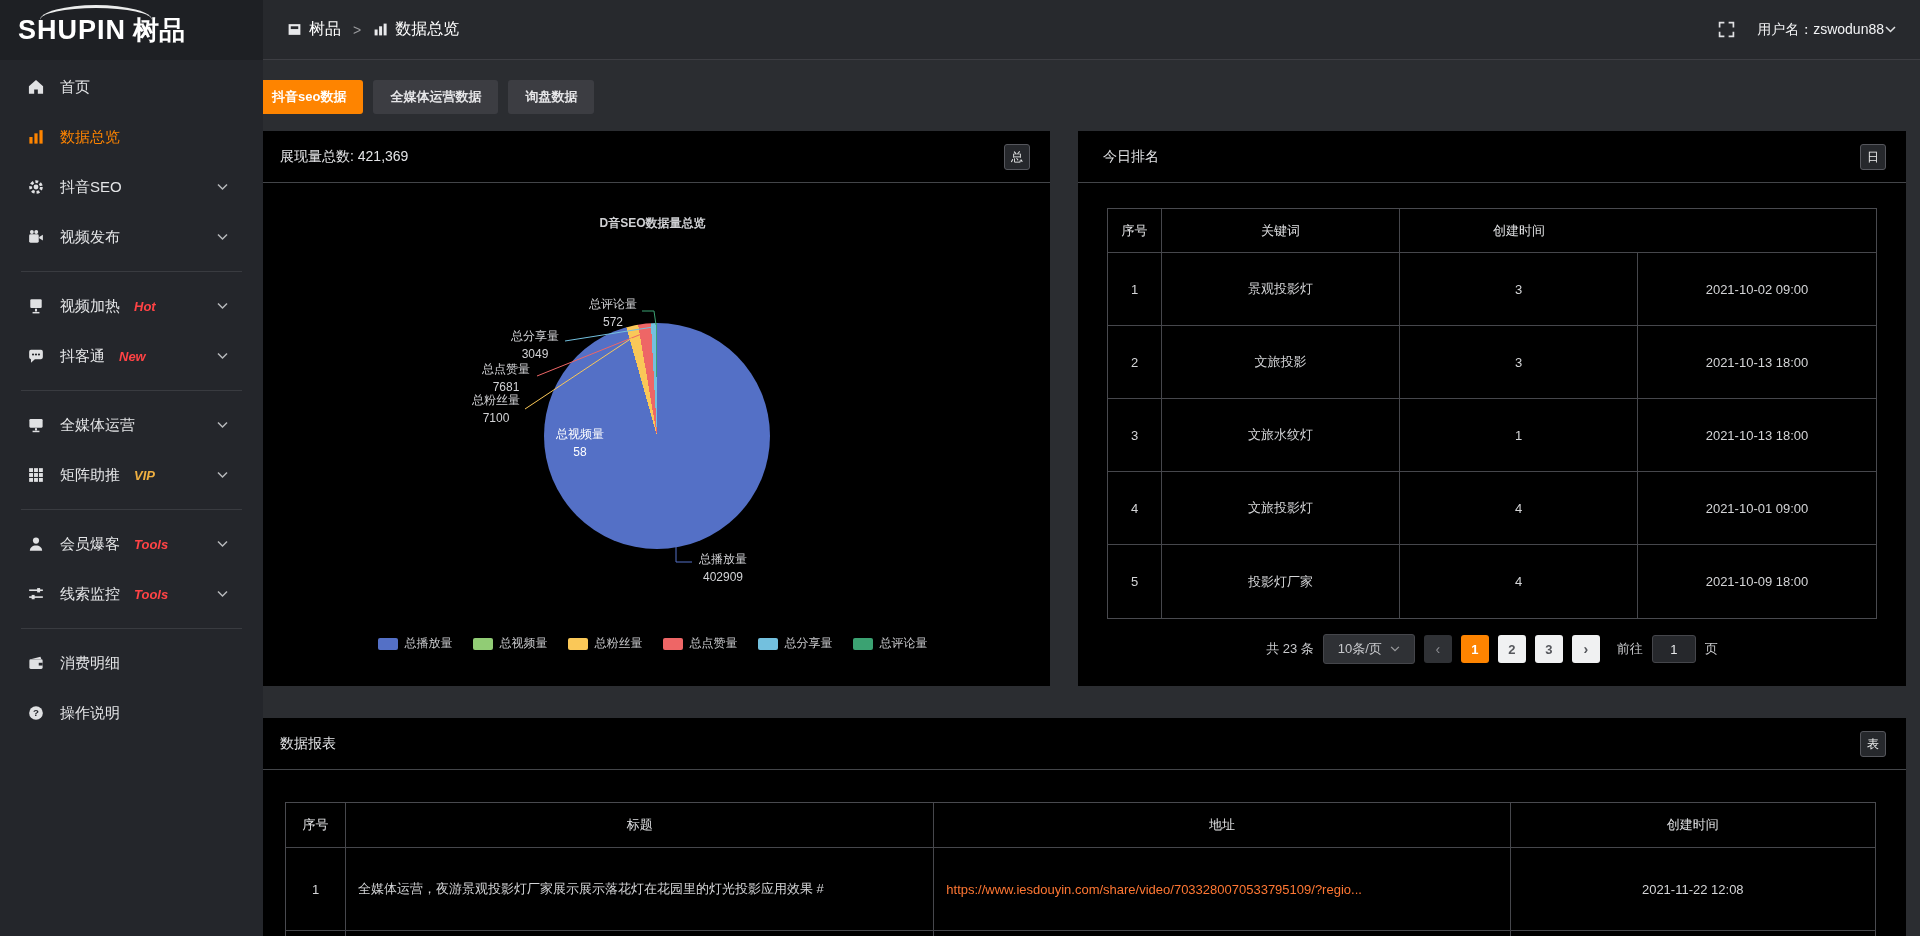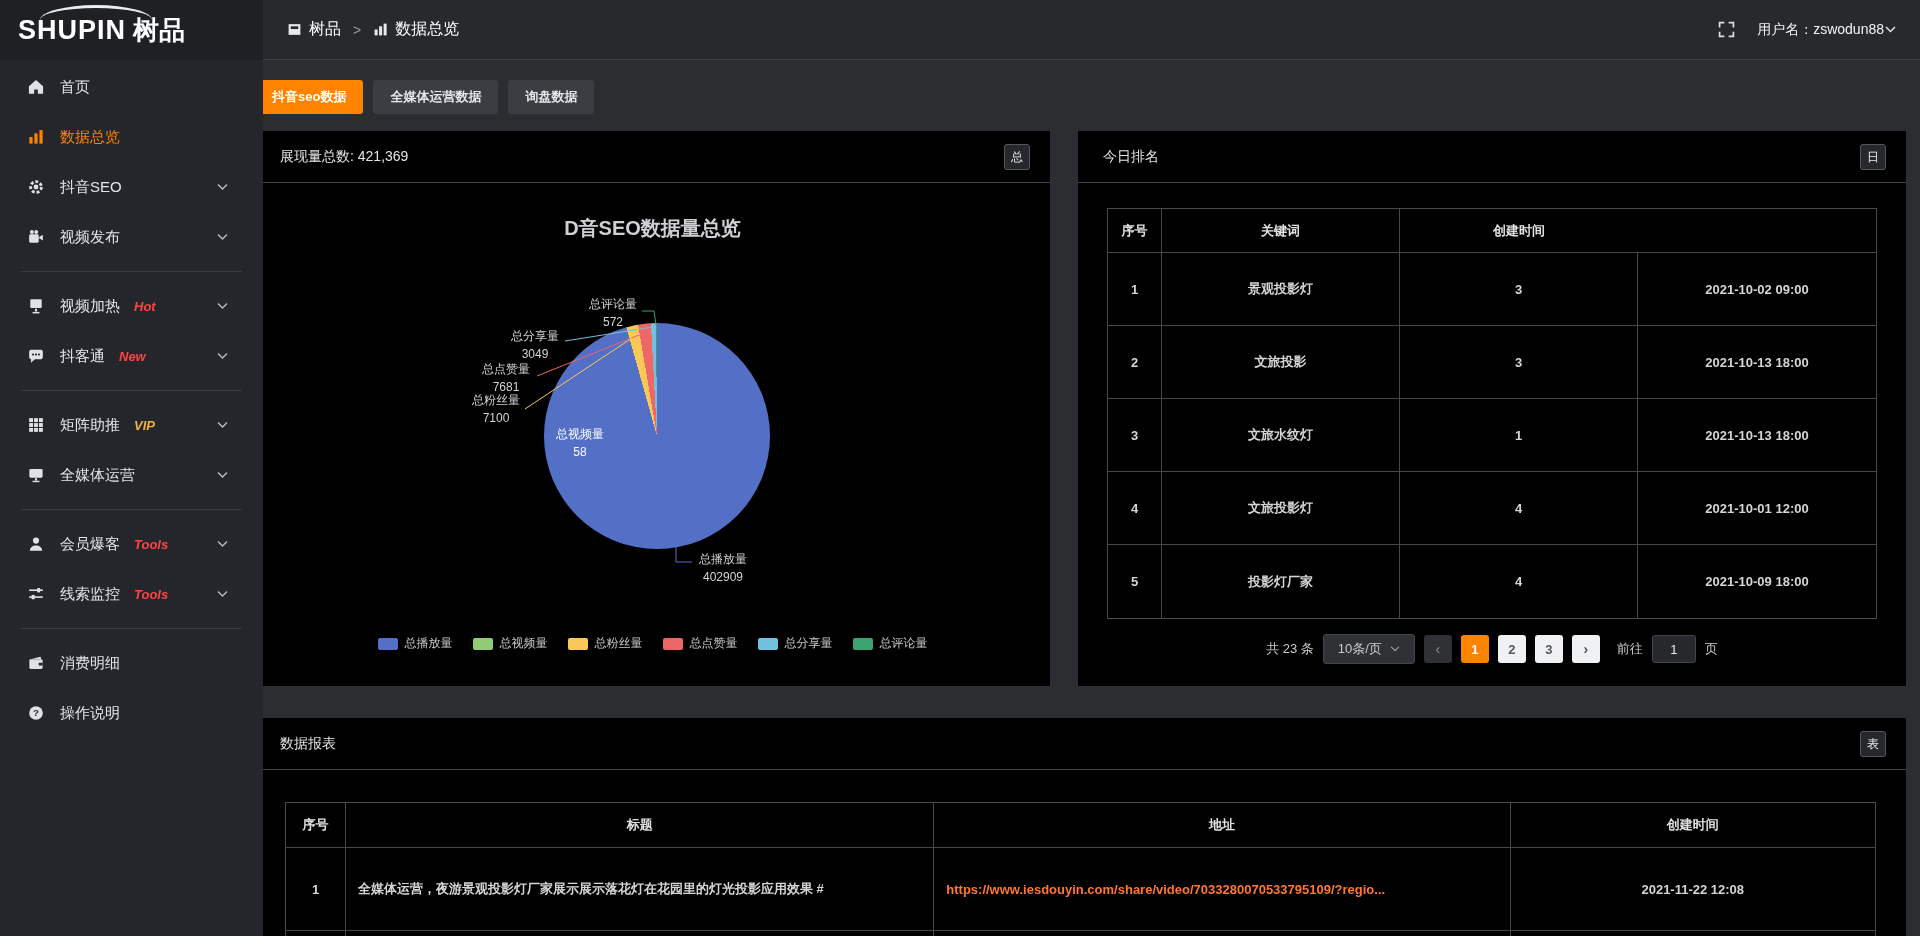--- a/index.html
+++ b/index.html
@@ -45,37 +45,37 @@
   .panel { position:absolute; background:#000000; }
   .panel-header { position:relative; height:52px; line-height:51px; padding:0 25px; font-size:14px; color:#e3e4e6; border-bottom:1px solid #434549; }
   .corner-badge { position:absolute; right:20px; top:13px; width:26px; height:26px; line-height:24px; text-align:center; font-size:12px; color:#eceded; background:#26282c; border:1px solid #55565c; border-radius:3px; cursor:pointer; }
 
   .panel-overview { left:255px; top:131px; width:795px; height:555px; }
   .panel-rank { left:1078px; top:131px; width:828px; height:555px; }
   .panel-report { left:255px; top:718px; width:1651px; height:240px; }
 
   
   .chart-area { position:relative; width:795px; height:503px; }
-  .chart-title { position:absolute; left:0; top:32px; width:100%; text-align:center; font-size:20px; font-weight:600; color:#cfd0d3; }
+  .chart-title { position:absolute; left:0; top:32px; width:100%; text-align:center; font-size:12px; font-weight:600; color:#cfd0d3; }
   .pie { position:absolute; left:289px; top:140px; width:226px; height:226px; border-radius:50%; }
   .leader-lines { position:absolute; left:0; top:0; width:795px; height:503px; }
   .pie-label { position:absolute; font-size:12px; line-height:1.5; color:#d2d3d6; text-align:center; }
   .pl-comment { left:330px; top:112px; width:56px; }
   .pl-share   { left:252px; top:144px; width:56px; }
   .pl-like    { left:223px; top:177px; width:56px; }
   .pl-fans    { left:213px; top:208px; width:56px; }
   .pl-video   { left:297px; top:242px; width:56px; color:#fff; }
   .pl-play    { left:432px; top:367px; width:72px; }
   .legend { position:absolute; left:0; top:452px; width:100%; display:flex; justify-content:center; align-items:center; gap:20px; }
   .legend-item { display:flex; align-items:center; gap:7px; cursor:pointer; }
   .legend-swatch { width:20px; height:12px; border-radius:2px; }
   .legend-label { font-size:12px; color:#c9cacd; }
 
   
-  .dtable { border:1px solid #494a4f;font-weight:bold; }
+  .dtable { border:1px solid #494a4f; }
   .dtable .tr { display:grid; }
   .dtable .cell { display:flex; align-items:center; justify-content:center; font-size:13px; color:#d4d5d7; border-right:1px solid #46474c; overflow:hidden; white-space:nowrap; }
   .dtable .cell:last-child { border-right:none; }
   .dtable .tr { border-bottom:1px solid #46474c; }
   .dtable .tr:last-child { border-bottom:none; }
   .dtable .th .cell { color:#e0e1e3; }
 
   .rank-table { margin:25px 29px 0; }
   .rank-table .tr { grid-template-columns:54px 1fr 1fr 1fr; }
   .rank-table .th { height:44px; }
@@ -199,49 +199,49 @@
               <path d="M1 1l4.5 4.5L10 1"></path>
             </svg>
           </span>
       </div>
 
       <div class="menu-divider"></div>
 
       <div class="menu-item">
         <span class="mi-icon">
             <svg width="16" height="16" viewBox="0 0 14 14">
+              <rect x="1.2" y="1.8" width="11.6" height="7.6" rx="1"></rect>
+              <rect x="6.1" y="9.8" width="1.8" height="2"></rect>
+              <rect x="4" y="12" width="6" height="1.3"></rect>
+            </svg>
+          </span>
+        <span class="mi-label">全媒体运营</span>
+        <span class="chev">
+            <svg width="11" height="7" viewBox="0 0 11 7" fill="none" stroke="#b7b8bb" stroke-width="1.5">
+              <path d="M1 1l4.5 4.5L10 1"></path>
+            </svg>
+          </span>
+      </div>
+
+      <div class="menu-item">
+        <span class="mi-icon">
+            <svg width="16" height="16" viewBox="0 0 14 14">
               <rect x="1" y="1" width="3.4" height="3.4"></rect>
               <rect x="5.3" y="1" width="3.4" height="3.4"></rect>
               <rect x="9.6" y="1" width="3.4" height="3.4"></rect>
               <rect x="1" y="5.3" width="3.4" height="3.4"></rect>
               <rect x="5.3" y="5.3" width="3.4" height="3.4"></rect>
               <rect x="9.6" y="5.3" width="3.4" height="3.4"></rect>
               <rect x="1" y="9.6" width="3.4" height="3.4"></rect>
               <rect x="5.3" y="9.6" width="3.4" height="3.4"></rect>
               <rect x="9.6" y="9.6" width="3.4" height="3.4"></rect>
             </svg>
           </span>
         <span class="mi-label">矩阵助推</span>
         <span class="menu-tag vip">VIP</span>
-        <span class="chev">
-            <svg width="11" height="7" viewBox="0 0 11 7" fill="none" stroke="#b7b8bb" stroke-width="1.5">
-              <path d="M1 1l4.5 4.5L10 1"></path>
-            </svg>
-          </span>
-      </div>
-
-      <div class="menu-item">
-        <span class="mi-icon">
-            <svg width="16" height="16" viewBox="0 0 14 14">
-              <rect x="1.2" y="1.8" width="11.6" height="7.6" rx="1"></rect>
-              <rect x="6.1" y="9.8" width="1.8" height="2"></rect>
-              <rect x="4" y="12" width="6" height="1.3"></rect>
-            </svg>
-          </span>
-        <span class="mi-label">全媒体运营</span>
         <span class="chev">
             <svg width="11" height="7" viewBox="0 0 11 7" fill="none" stroke="#b7b8bb" stroke-width="1.5">
               <path d="M1 1l4.5 4.5L10 1"></path>
             </svg>
           </span>
       </div>
 
       <div class="menu-divider"></div>
 
       <div class="menu-item">
@@ -438,21 +438,21 @@
       <div class="tr td-row">
         <div class="cell">3</div>
         <div class="cell">文旅水纹灯</div>
         <div class="cell">1</div>
         <div class="cell">2021-10-13 18:00</div>
       </div>
       <div class="tr td-row">
         <div class="cell">4</div>
         <div class="cell">文旅投影灯</div>
         <div class="cell">4</div>
-        <div class="cell">2021-10-01 12:00</div>
+        <div class="cell">2021-10-01 09:00</div>
       </div>
       <div class="tr td-row">
         <div class="cell">5</div>
         <div class="cell">投影灯厂家</div>
         <div class="cell">4</div>
         <div class="cell">2021-10-09 18:00</div>
       </div>
     </div>
     <div class="pagination">
       <span>共 23 条</span>

